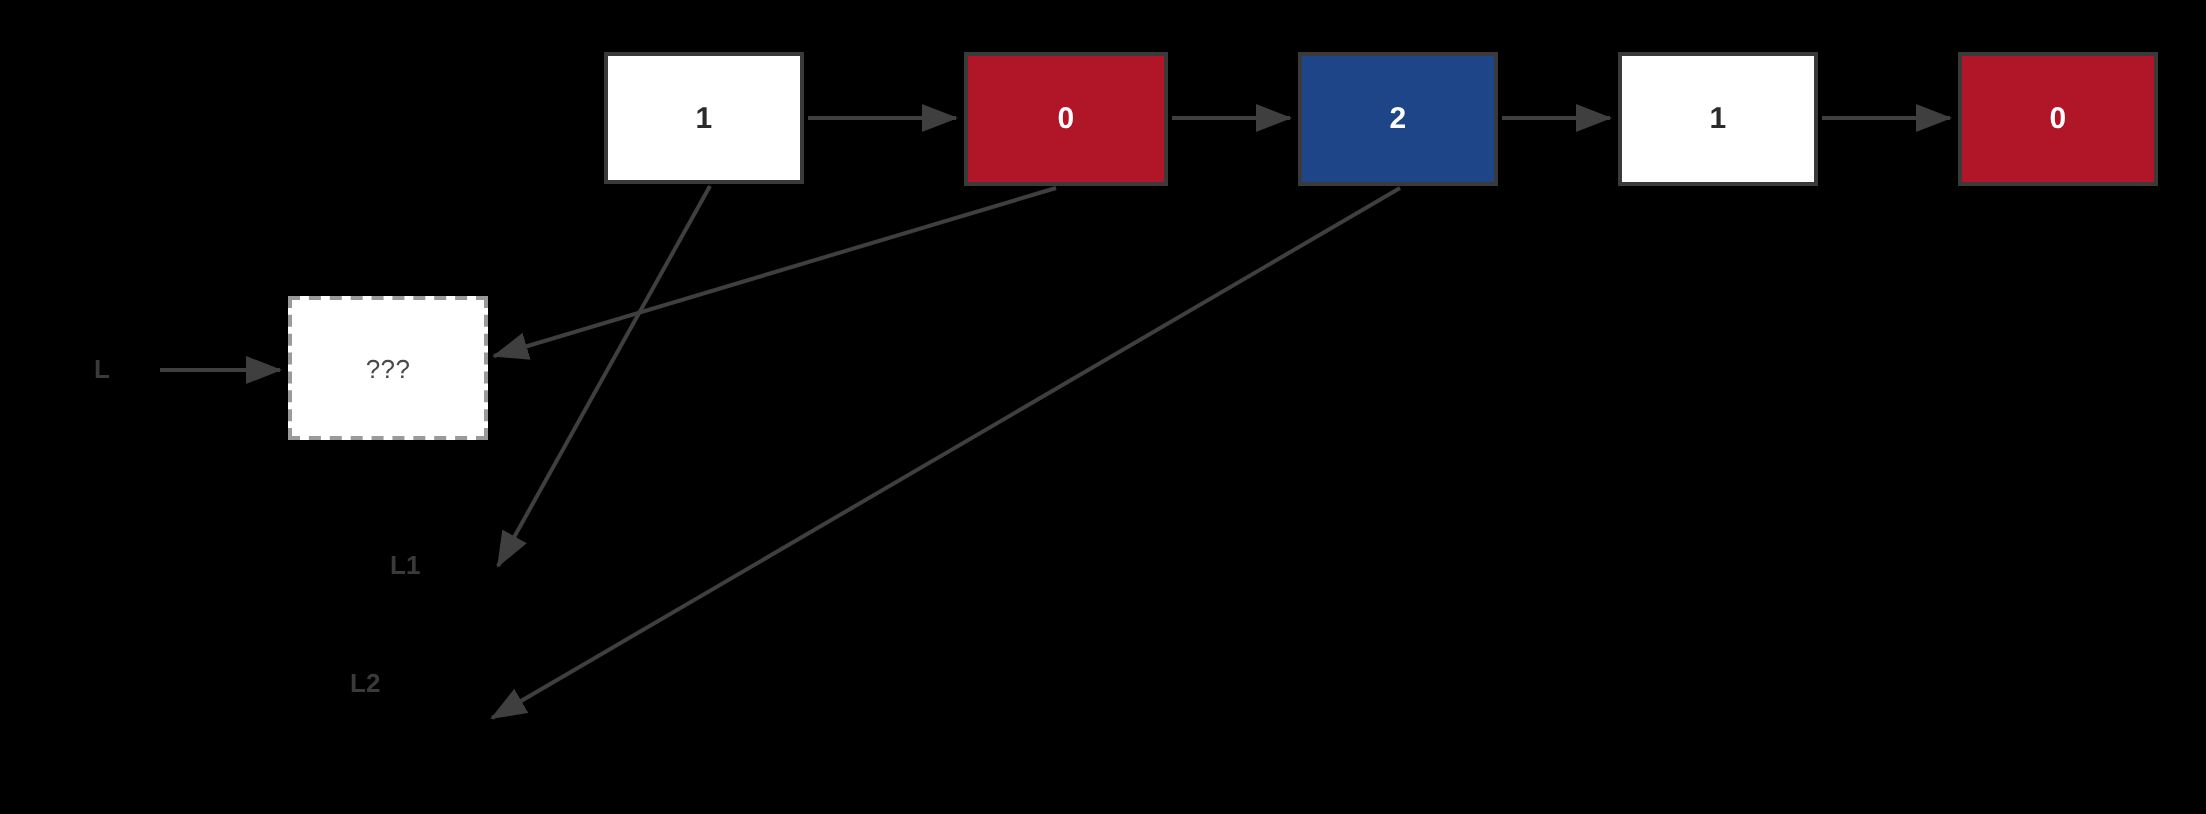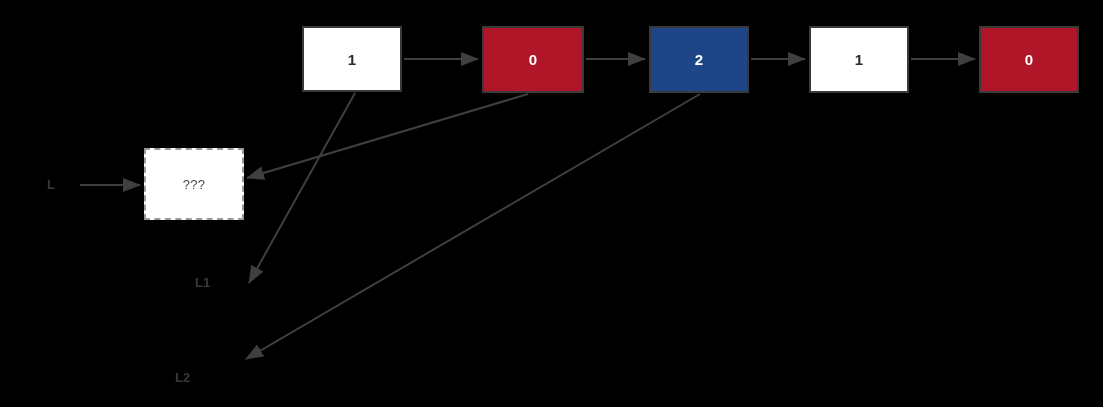--- a/index.html
+++ b/index.html
@@ -96,16 +96,16 @@
       <div class="node blue" style="left: 649px; top: 26px; width: 100px; height: 67px;">2</div>
       <div class="node white" style="left: 809px; top: 26px; width: 100px; height: 67px;">1</div>
       <div class="node red" style="left: 979px; top: 26px; width: 100px; height: 67px;">0</div>
     </div>
 
   <div class="node unknown" id="unknown-node" style="left: 144px; top: 148px; width: 100px; height: 72px;">???</div>
 
   <div id="pointer-labels">
       <div class="label" style="left: 47px; top: 177px;">L</div>
       <div class="label" style="left: 175px; top: 275px; margin-left: 20px;">L1</div>
-      <div class="label" style="left: 175px; top: 370px;">L2</div>
+      <div class="label" style="left: 175px; top: 334px;">L2</div>
     </div>
 
 </div>
 
 </body></html>

